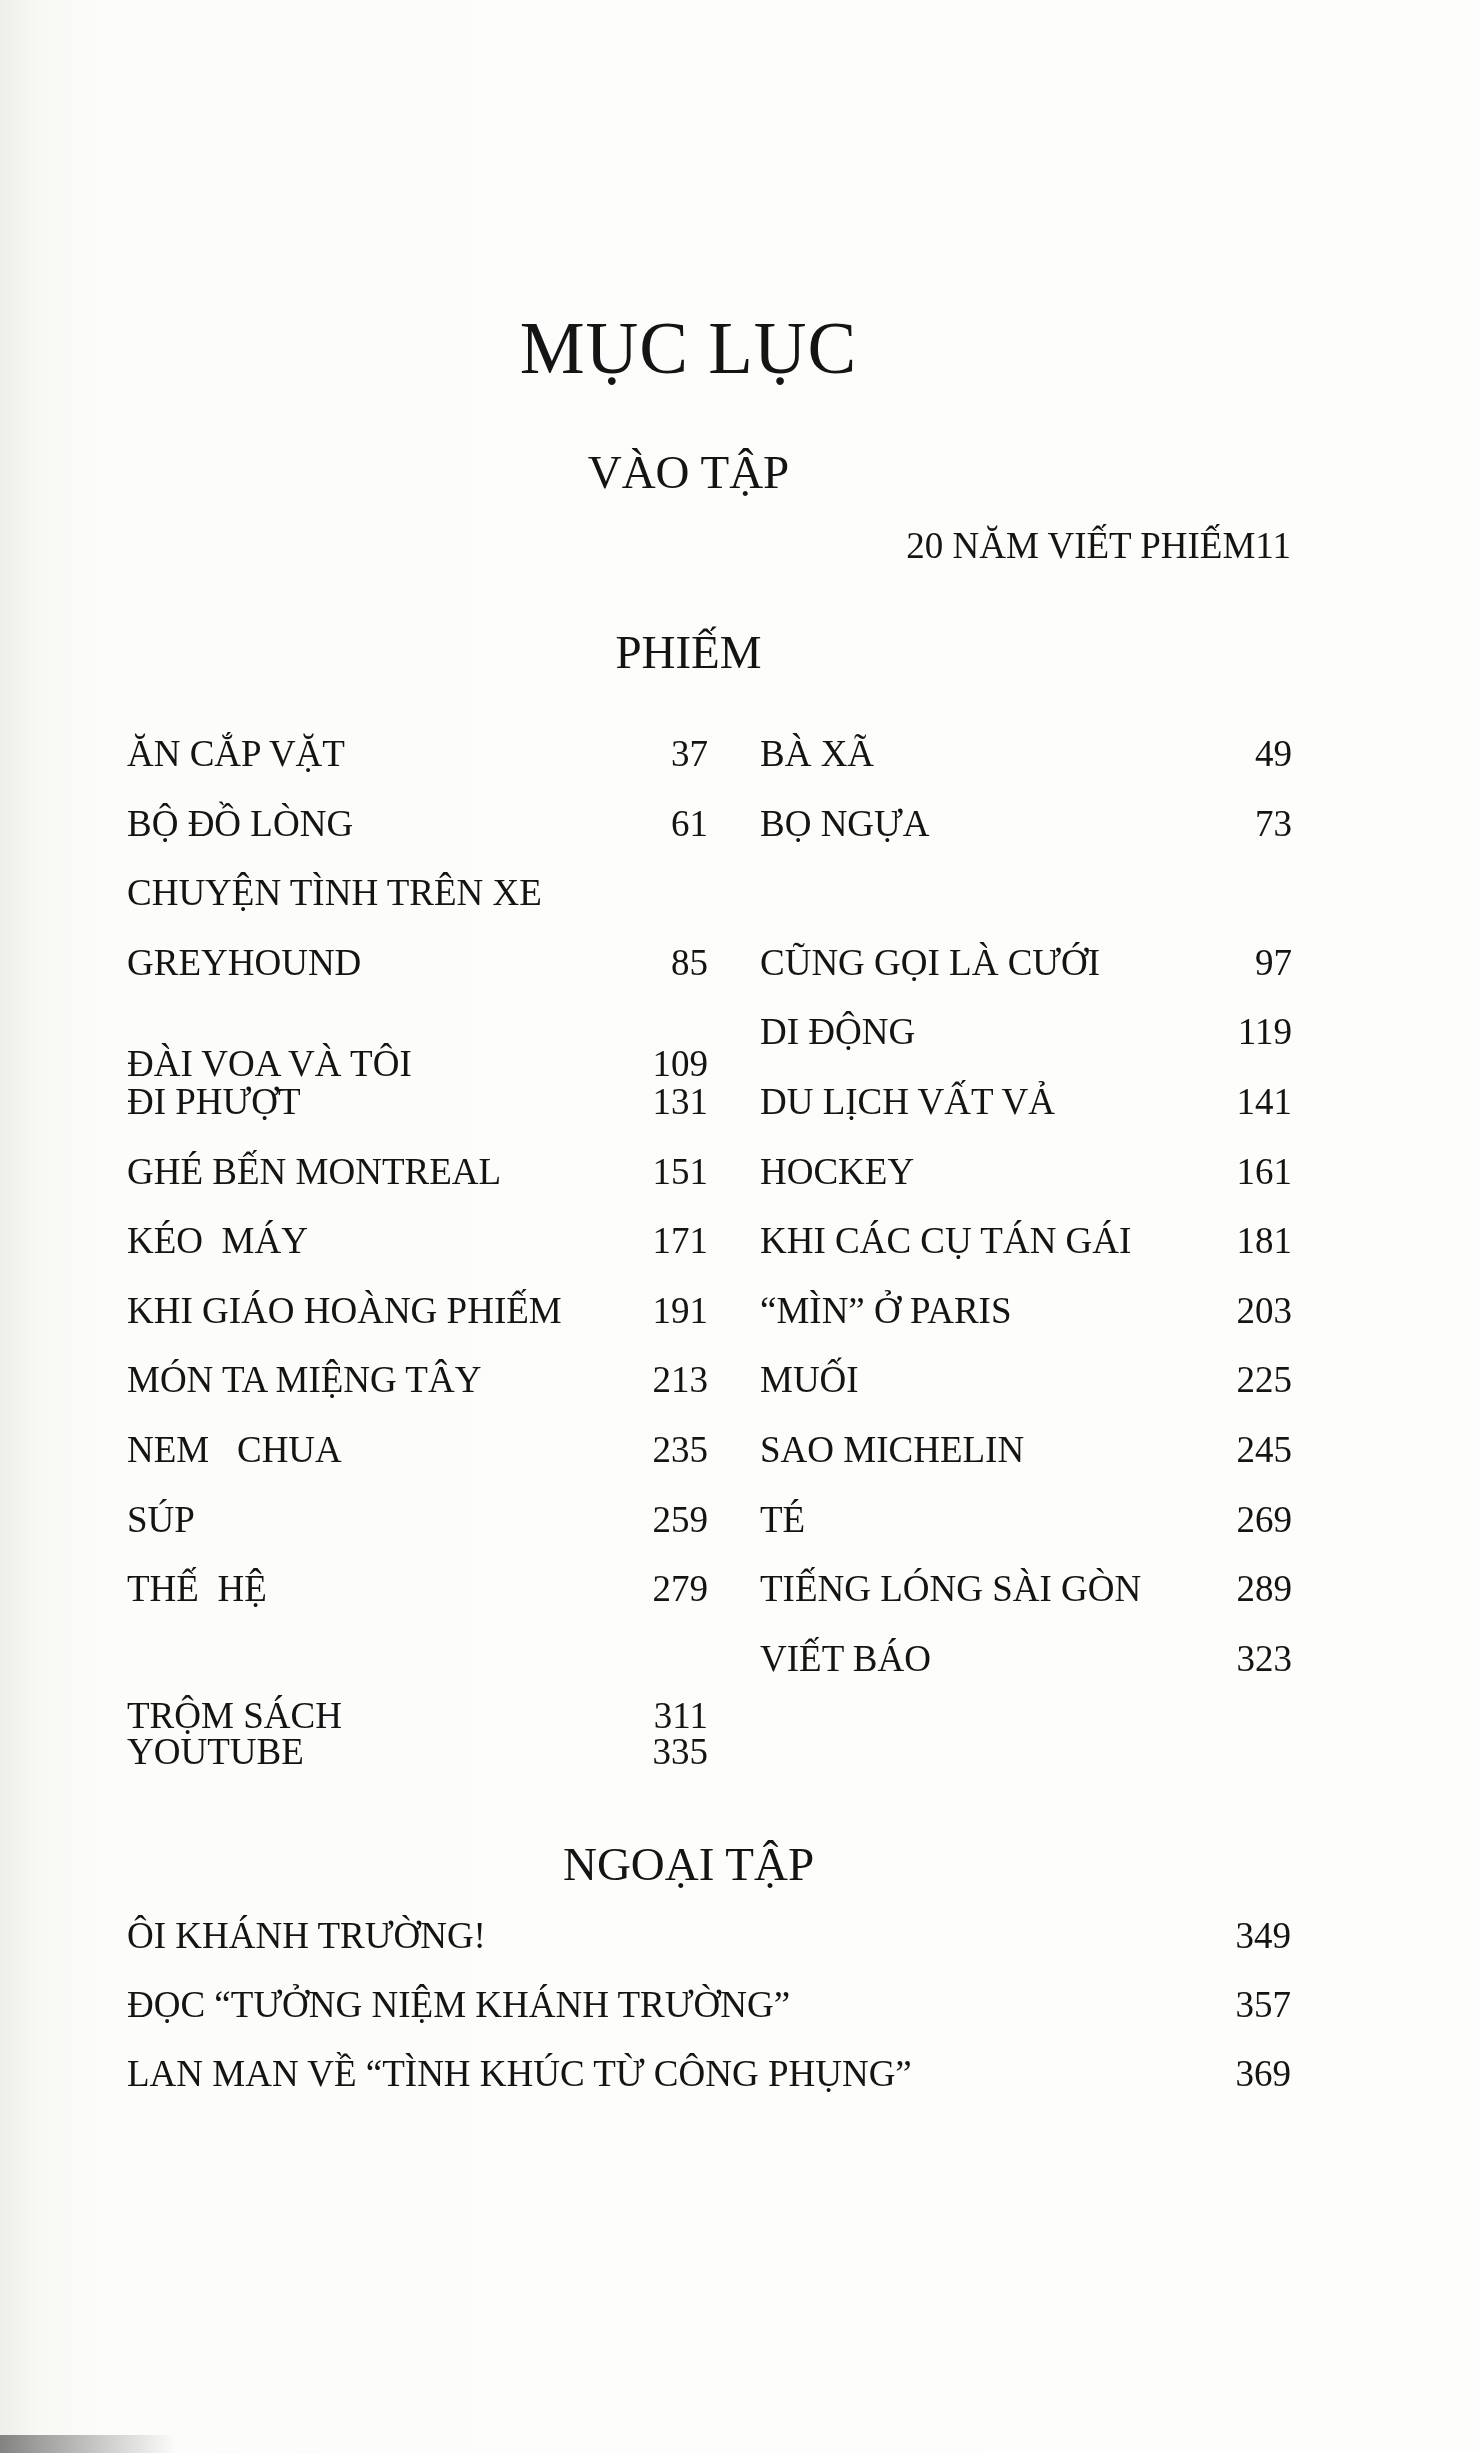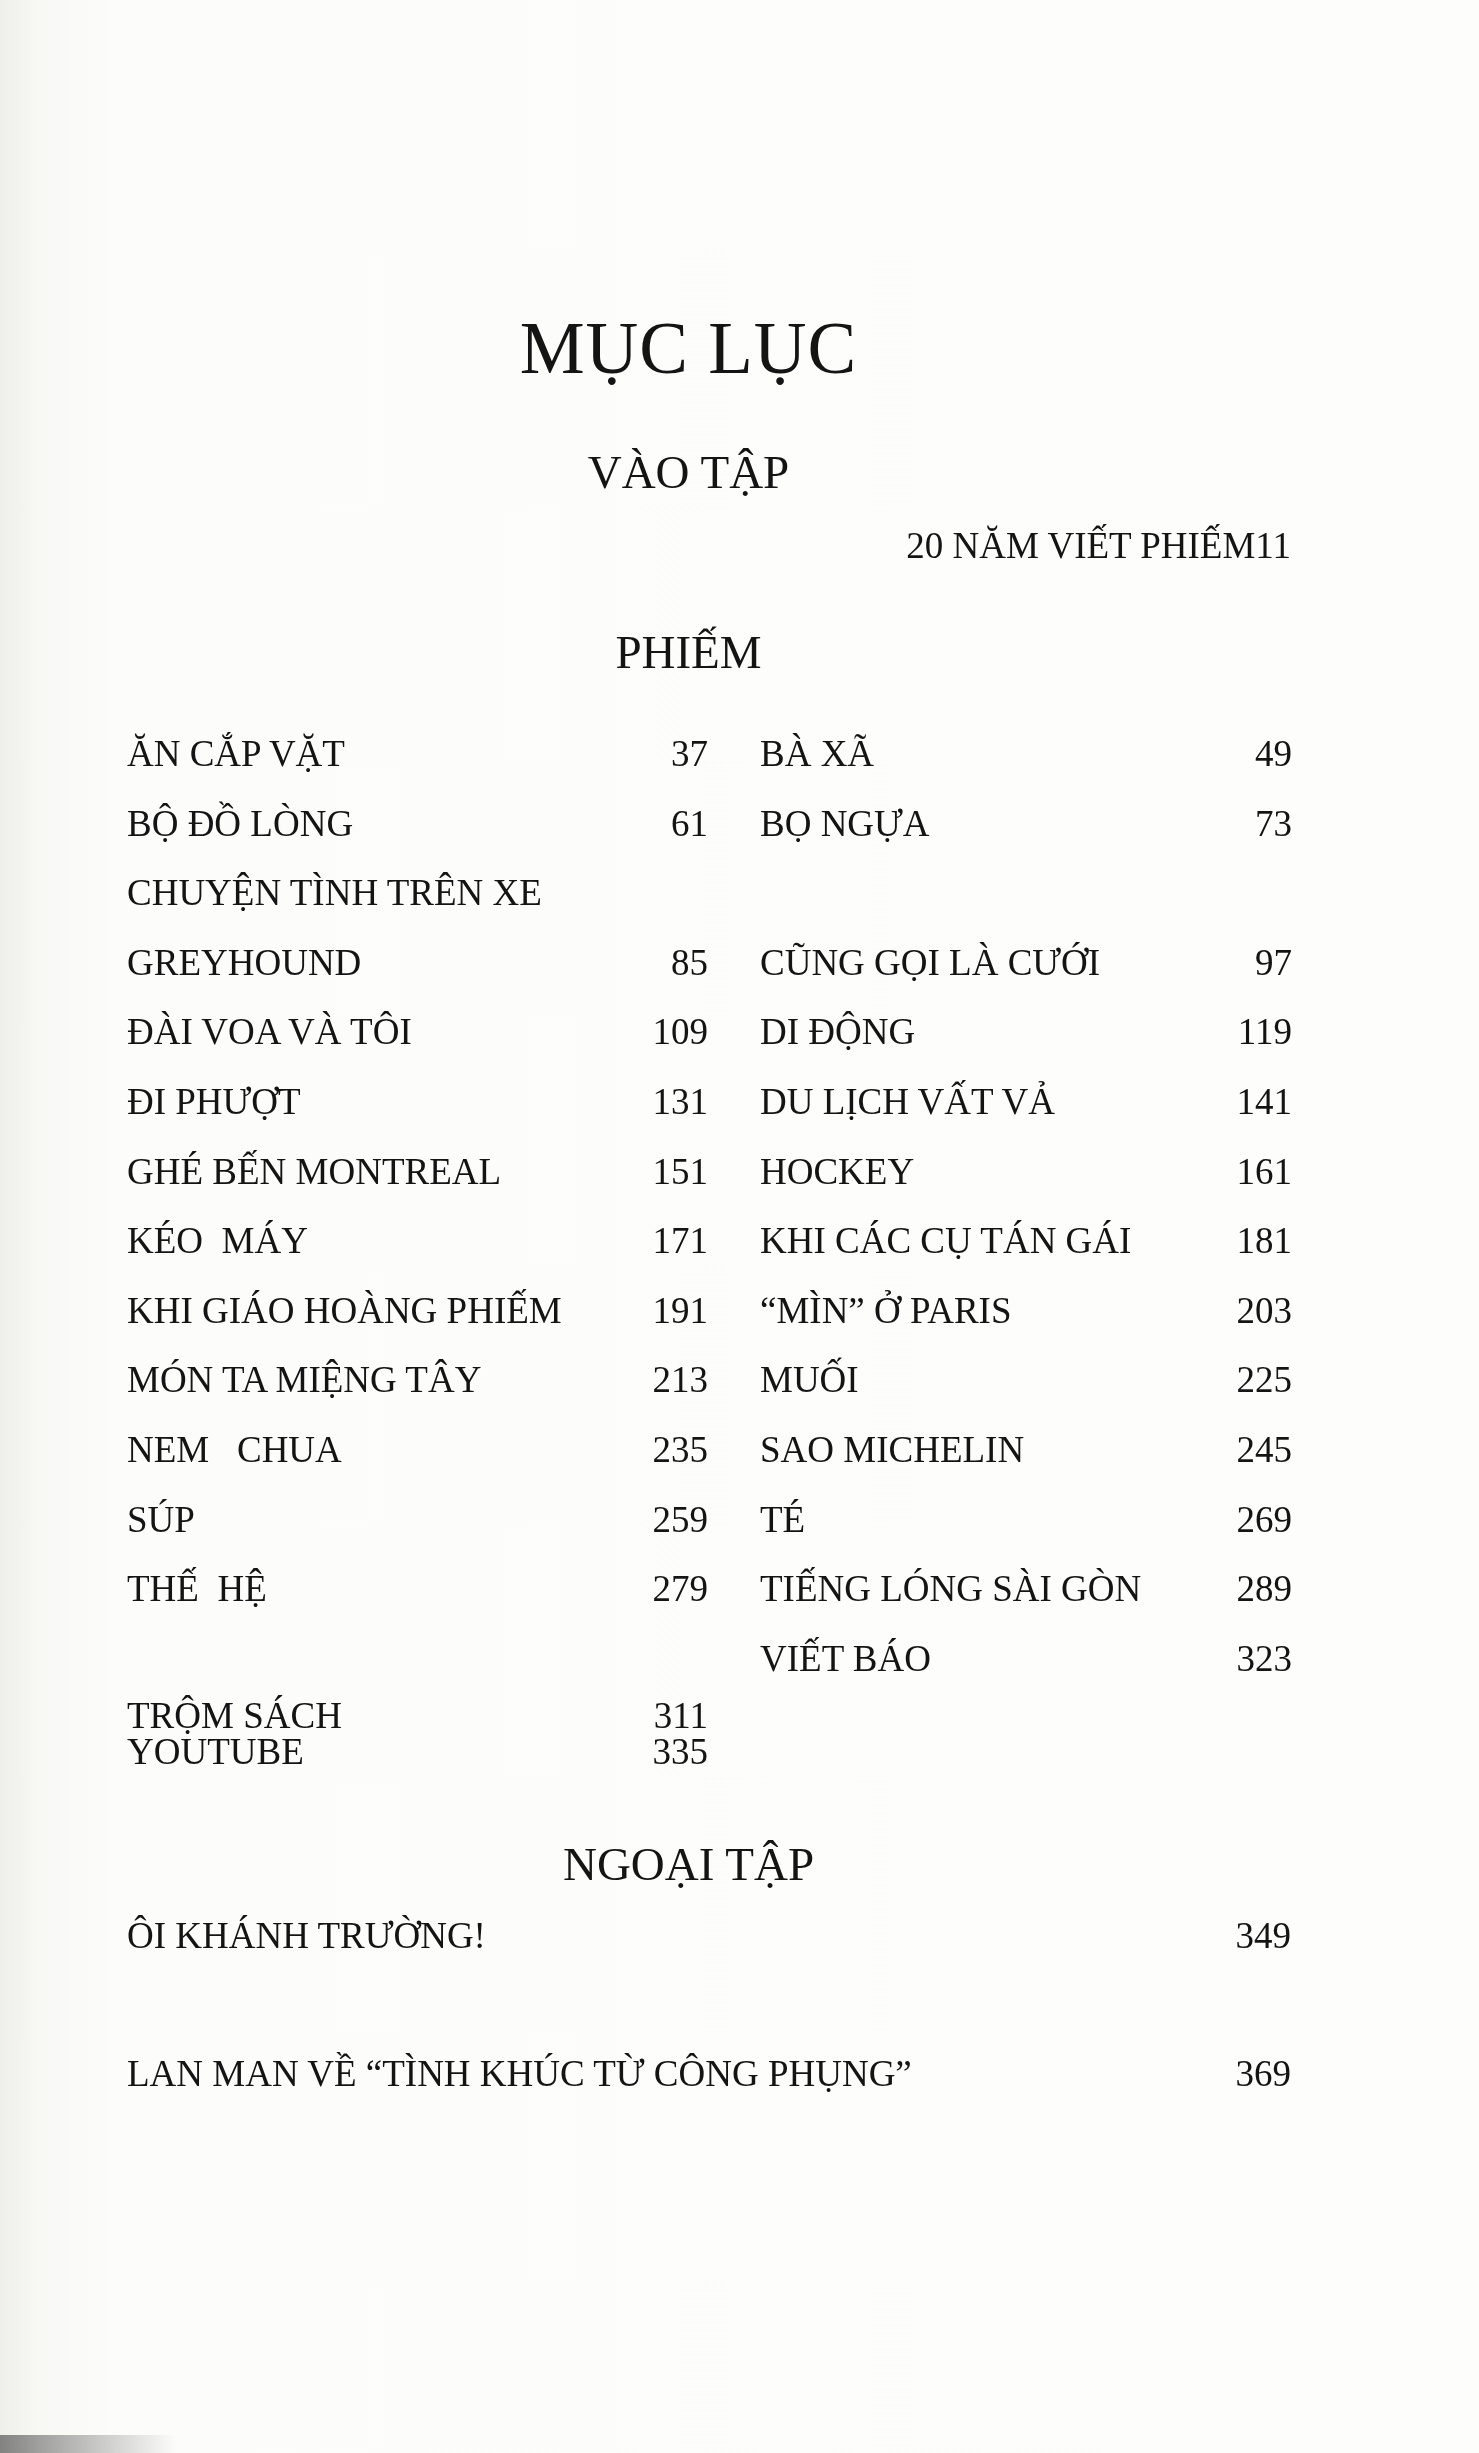--- a/index.html
+++ b/index.html
@@ -69,21 +69,21 @@
     <span class="entry-page">61</span>
   </div>
   <div class="col-row col-left" style="top:874px;">
     <span class="entry-title">CHUYỆN TÌNH TRÊN XE</span>
     <span class="entry-page"></span>
   </div>
   <div class="col-row col-left" style="top:944px;">
     <span class="entry-title">GREYHOUND</span>
     <span class="entry-page">85</span>
   </div>
-  <div class="col-row col-left" style="top:1013px;text-align:center;">
+  <div class="col-row col-left" style="top:1045px;text-align:center;">
     <span class="entry-title">ĐÀI VOA VÀ TÔI</span>
     <span class="entry-page">109</span>
   </div>
   <div class="col-row col-left" style="top:1083px;">
     <span class="entry-title">ĐI PHƯỢT</span>
     <span class="entry-page">131</span>
   </div>
   <div class="col-row col-left" style="top:1153px;">
     <span class="entry-title">GHÉ BẾN MONTREAL</span>
     <span class="entry-page">151</span>
@@ -172,19 +172,23 @@
   <div class="col-row col-right" style="top:1640px;">
     <span class="entry-title">VIẾT BÁO</span>
     <span class="entry-page">323</span>
   </div>
 
   <div class="section-heading" style="top:1841px;">NGOẠI TẬP</div>
   <div class="row-full" style="top:1917px;">
     <span class="entry-title">ÔI KHÁNH TRƯỜNG!</span>
     <span class="entry-page">349</span>
   </div>
+  <div class="row-full" style="top:1986px;">
+    <span class="entry-title">ĐỌC “TƯỞNG NIỆM KHÁNH TRƯỜNG”</span>
+    <span class="entry-page">357</span>
+  </div>
   <div class="row-full" style="top:2055px;gap:15px;">
     <span class="entry-title">LAN MAN VỀ “TÌNH KHÚC TỪ CÔNG PHỤNG”</span>
     <span class="entry-page">369</span>
   </div>
 
 </div>
 
 
 </body></html>

